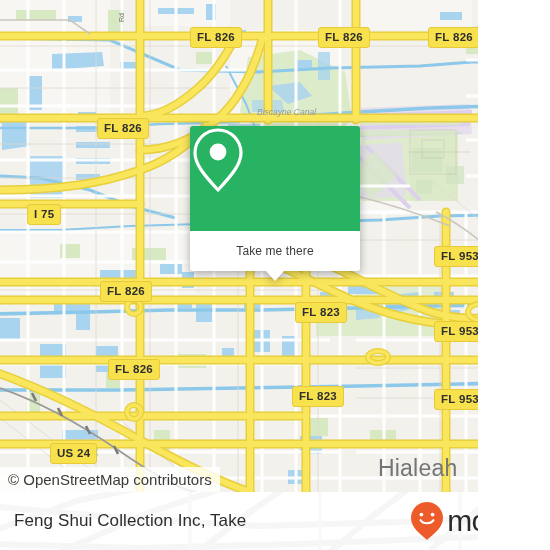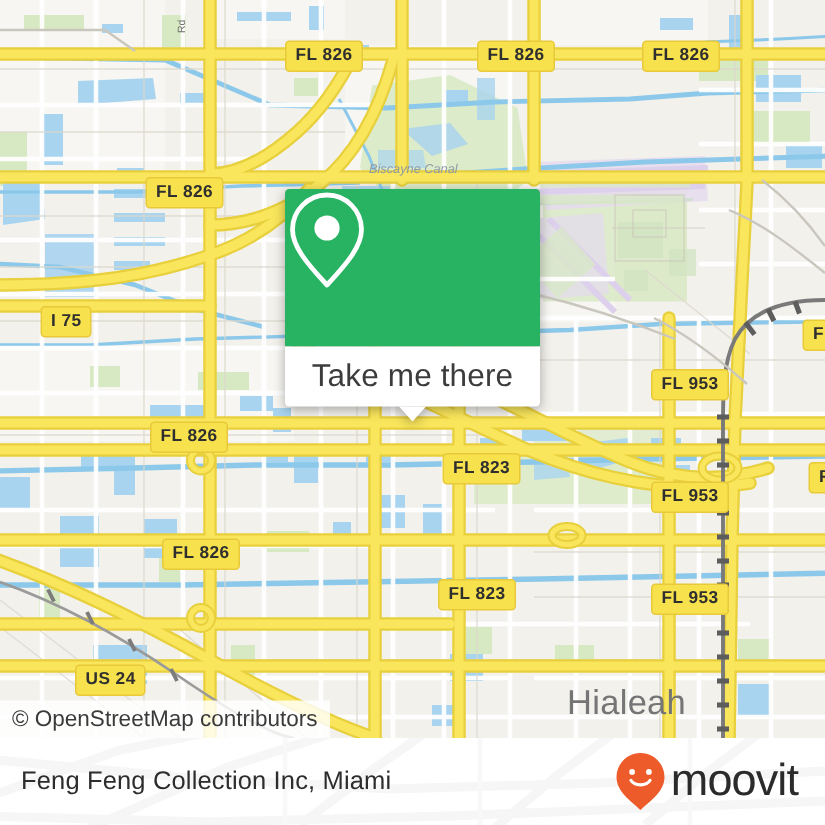--- a/index.html
+++ b/index.html
@@ -1,21 +1,21 @@
 <!DOCTYPE html>
 <html><head>
 <meta charset="utf-8">
 <style>
   html,body{margin:0;padding:0;}
   body{
     width:550px;height:550px;overflow:hidden;
     font-family:"Liberation Sans", sans-serif;
     background:#ffffff;
   }
-  #app{position:relative;width:550px;height:550px;overflow:hidden;background:#0ea5e9;}
+  #app{position:relative;width:478px;height:550px;overflow:hidden;background:#0ea5e9;}
 
   
   #map{position:absolute;left:0;top:0;width:550px;height:492px;overflow:hidden;background:#f2f1ec;}
   #map svg{position:absolute;left:0;top:0;}
 
   
   .shield{
     position:absolute;
     background:#f7e14c;
     border:1.6px solid #e8c93a;
@@ -68,21 +68,21 @@
     display:flex;align-items:center;justify-content:center;
   }
   #callout-body{
     background:#ffffff;
     height:40px;
     display:flex;align-items:center;justify-content:center;
     border-radius:0 0 3px 3px;
     position:relative;
   }
   #callout-label{
-    font-size:21px;
+    font-size:12px;
     color:#3c3c3c;
     letter-spacing:.1px;
     font-family:"Liberation Sans", sans-serif;
   }
   #callout-tail{
     position:absolute;left:50%;top:100%;
     margin-left:-9px;
     width:0;height:0;
     border-left:9px solid transparent;
     border-right:9px solid transparent;
@@ -454,21 +454,21 @@
       <div class="shield" style="left:295px;top:302px;">FL 823</div>
       <div class="shield" style="left:434px;top:321px;">FL 953</div>
       <div class="shield" style="left:108px;top:359px;">FL 826</div>
       <div class="shield" style="left:292px;top:386px;">FL 823</div>
       <div class="shield" style="left:434px;top:389px;">FL 953</div>
       <div class="shield" style="left:50px;top:443px;">US 24</div>
       <div class="shield" style="left:535px;top:213px;">FL</div>
       <div class="shield" style="left:539px;top:308px;">FL</div>
     </div>
 
-    <div class="place-label place-water" style="left:246px;top:107px;">Biscayne Canal</div>
+    <div class="place-label place-water" style="left:257px;top:107px;">Biscayne Canal</div>
     <div class="place-label place-city" style="left:358px;top:455px;">Hialeah</div>
     <div class="place-label place-vert" style="left:118px;top:22px;">Rd</div>
 
     <div id="attribution">© OpenStreetMap contributors</div>
 
     <div id="callout">
       <div id="callout-head">
         <svg width="56" height="68" viewBox="0 0 56 68">
           <path d="M28 4 C15.3 4 5 14.3 5 27 C5 38 14 49 28 64 C42 49 51 38 51 27 C51 14.3 40.7 4 28 4 Z" fill="none" stroke="#ffffff" stroke-width="3.2" stroke-linejoin="round"></path>
           <circle cx="28" cy="26" r="8.4" fill="#ffffff"></circle>
@@ -493,21 +493,21 @@
         <path d="M-10 14 L120 26 L260 34 L400 30 L550 22"></path>
         <path d="M-10 52 L140 56 L300 52 L450 46 L550 42"></path>
       </g>
       <g stroke="#f3f3f3" stroke-width="3" fill="none">
         <line x1="190" y1="-5" x2="190" y2="62"></line>
         <line x1="320" y1="-5" x2="320" y2="62"></line>
         <line x1="460" y1="-5" x2="460" y2="62"></line>
       </g>
     </svg>
 
-    <div id="footer-title">Feng Feng Collection Inc, Miami</div>
+    <div id="footer-title">Feng Shui Collection Inc, Take</div>
 
     <div id="brand">
       <svg width="34" height="40" viewBox="0 0 34 40">
         <path d="M17 1 C8.2 1 1 8.2 1 17 C1 26.5 10 32.5 17 39 C24 32.5 33 26.5 33 17 C33 8.2 25.8 1 17 1 Z" fill="#ee5b2b"></path>
         <circle cx="11.4" cy="13.6" r="1.9" fill="#ffffff"></circle>
         <circle cx="22.6" cy="13.6" r="1.9" fill="#ffffff"></circle>
         <path d="M10.6 19.2 C13 23.2 21 23.2 23.4 19.2" fill="none" stroke="#ffffff" stroke-width="2.1" stroke-linecap="round"></path>
       </svg>
       <span id="brand-name">moovit</span>
     </div>

